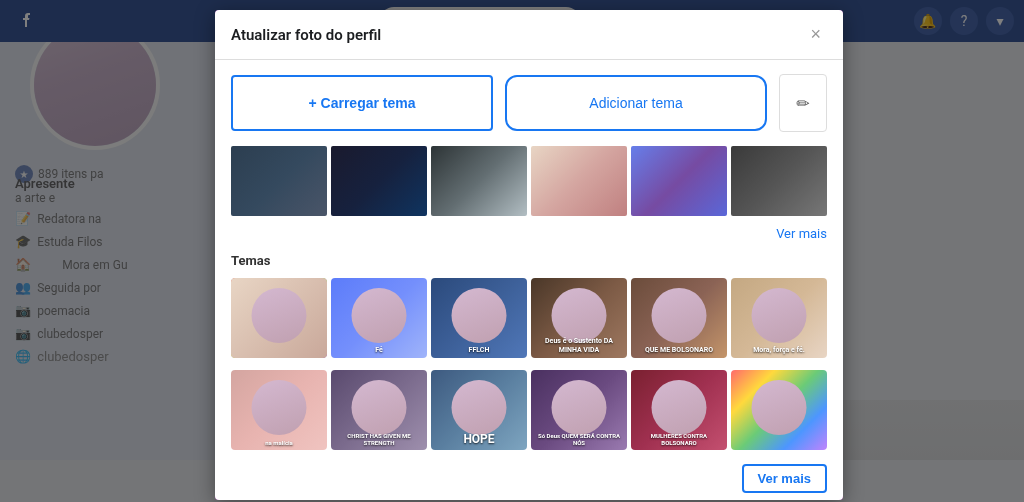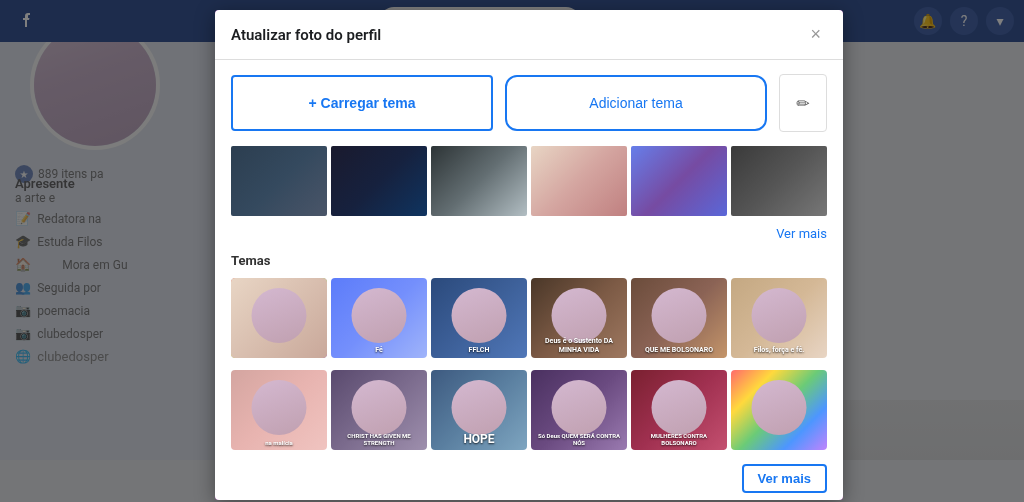--- a/index.html
+++ b/index.html
@@ -575,21 +575,21 @@
         <div class="theme-face">
           <div class="face-circle"></div>
         </div>
         <div class="theme-overlay">QUE ME BOLSONARO</div>
       </div>
 
       <div class="theme-item ct6">
         <div class="theme-face">
           <div class="face-circle"></div>
         </div>
-        <div class="theme-overlay">Filos, força e fé.</div>
+        <div class="theme-overlay">Mora, força e fé.</div>
       </div>
 
     </div>
 
     <div class="themes-grid">
 
       <div class="theme-item ct7">
         <div class="theme-face">
           <div class="face-circle"></div>
         </div>

